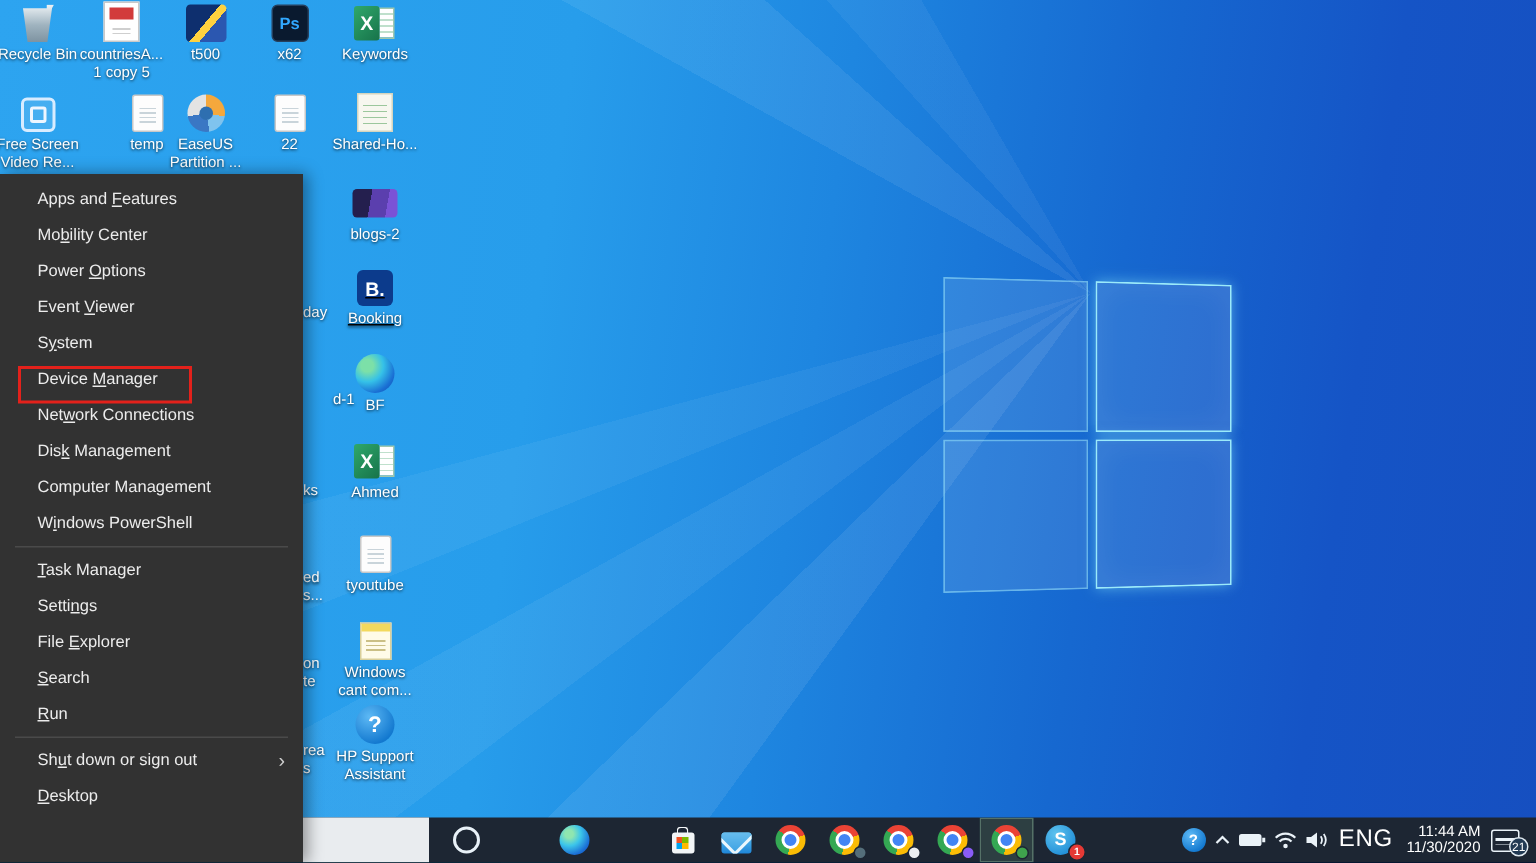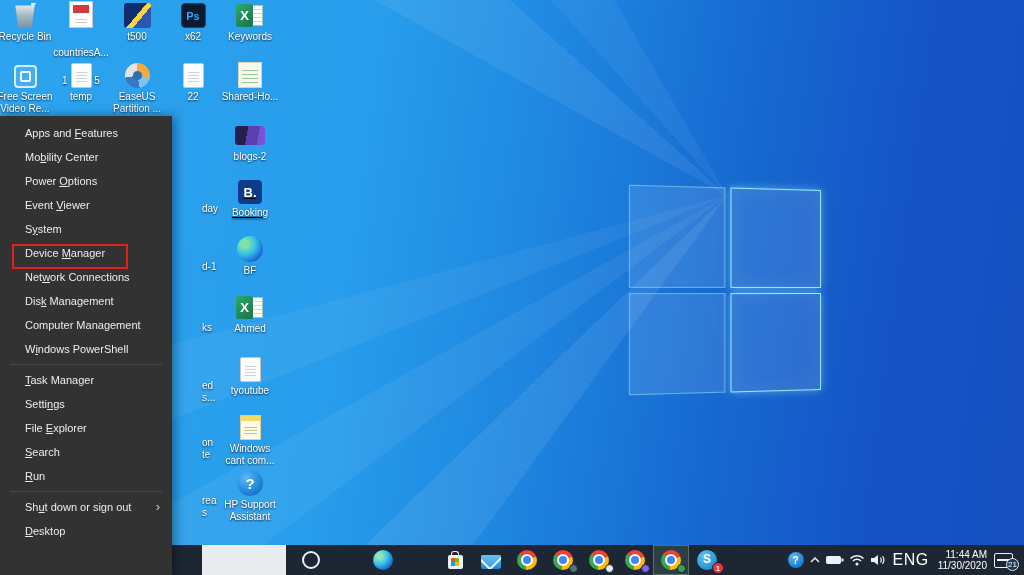--- a/index.html
+++ b/index.html
@@ -69,21 +69,21 @@
   .t-notepad::before{content:"";position:absolute;left:0;right:0;top:0;height:5px;background:#f3d95e;}
   .t-notepad::after{content:"";position:absolute;left:3px;top:9px;right:3px;height:10px;
     background:repeating-linear-gradient(#fffbe8 0 2px,#cbbf85 2px 3px);}
   .t-hp{width:26px;height:26px;border-radius:50%;color:#fff;font-weight:bold;font-size:15px;
     background:radial-gradient(circle at 35% 30%,#5db9f5,#1278cf 75%);
     display:flex;align-items:center;justify-content:center;}
   .t-hp::before{content:"?";}
   .t-hp.sm{width:16px;height:16px;font-size:10px;}
 
   
-  .winx{position:absolute;left:0;top:116px;width:172px;height:459px;background:#323232;
+  .winx{position:absolute;left:0;top:116px;width:202px;height:459px;background:#323232;
     box-shadow:3px 0 10px rgba(0,0,0,.4);padding-top:5px;box-sizing:border-box;z-index:5;}
   .menu-item{height:24px;display:flex;align-items:center;padding:0 12px 0 25px;font-size:11px;
     color:#ececec;position:relative;cursor:default;}
   .menu-item u{text-underline-offset:1px;}
   .menu-chevron{margin-left:auto;font-size:13px;line-height:10px;color:#cfcfcf;}
   .menu-sep{height:1px;background:#4a4a4a;margin:3px 10px;}
   .annot-box{position:absolute;left:12px;top:244px;width:116px;height:25px;border:2px solid #e3211b;
     box-sizing:border-box;z-index:6;pointer-events:none;}
 
   
@@ -141,21 +141,21 @@
     <div class="pane r"></div>
   </div>
 
   <div id="icons">
       <div class="dicon" style="left: -3px; top: 2px;">
         <div class="ic">
           <div class="t-recycle"></div>
         </div>
         <div class="lbl">Recycle Bin</div>
       </div>
-      <div class="dicon" style="left: 53px; top: 2px; gap: 16px;">
+      <div class="dicon" style="left: 53px; top: 2px;">
         <div class="ic">
           <div class="t-imgdoc"></div>
         </div>
         <div class="lbl">countriesA...</div>
         <div class="lbl">1 copy 5</div>
       </div>
       <div class="dicon" style="left: 109px; top: 2px;">
         <div class="ic">
           <div class="t-imgblue"></div>
         </div>
@@ -173,21 +173,21 @@
         </div>
         <div class="lbl">Keywords</div>
       </div>
       <div class="dicon" style="left: -3px; top: 62px;">
         <div class="ic">
           <div class="t-screenrec"></div>
         </div>
         <div class="lbl">Free Screen</div>
         <div class="lbl">Video Re...</div>
       </div>
-      <div class="dicon" style="left: 53px; top: 62px;">
+      <div class="dicon" style="left: 53px; top: 62px; align-items: flex-end;">
         <div class="ic">
           <div class="t-file"></div>
         </div>
         <div class="lbl">temp</div>
       </div>
       <div class="dicon" style="left: 109px; top: 62px;">
         <div class="ic">
           <div class="t-easeus"></div>
         </div>
         <div class="lbl">EaseUS</div>
@@ -245,21 +245,21 @@
       <div class="dicon" style="left: 222px; top: 470px;">
         <div class="ic">
           <div class="t-hp"></div>
         </div>
         <div class="lbl">HP Support</div>
         <div class="lbl">Assistant</div>
       </div>
     </div>
   <div id="frags">
       <span class="frag" style="left: 202px; top: 203px;">day</span>
-      <span class="frag" style="left: 202px; top: 261px;">d-1</span>
+      <span class="frag" style="left: 202px; top: 261px; padding-left: 20px;">d-1</span>
       <span class="frag" style="left: 202px; top: 322px;">ks</span>
       <span class="frag" style="left: 202px; top: 380px;">ed</span>
       <span class="frag" style="left: 202px; top: 392px;">s...</span>
       <span class="frag" style="left: 202px; top: 437px;">on</span>
       <span class="frag" style="left: 202px; top: 449px;">te</span>
       <span class="frag" style="left: 202px; top: 495px;">rea</span>
       <span class="frag" style="left: 202px; top: 507px;">s</span>
     </div>
 
   <div class="winx" id="winx">

